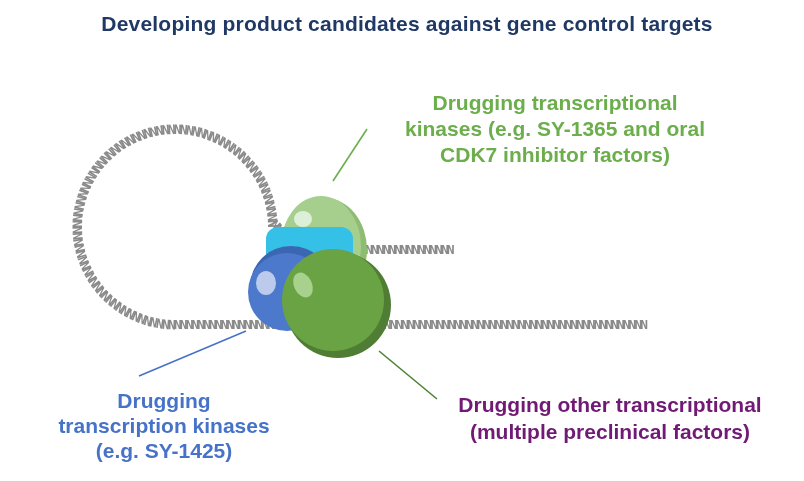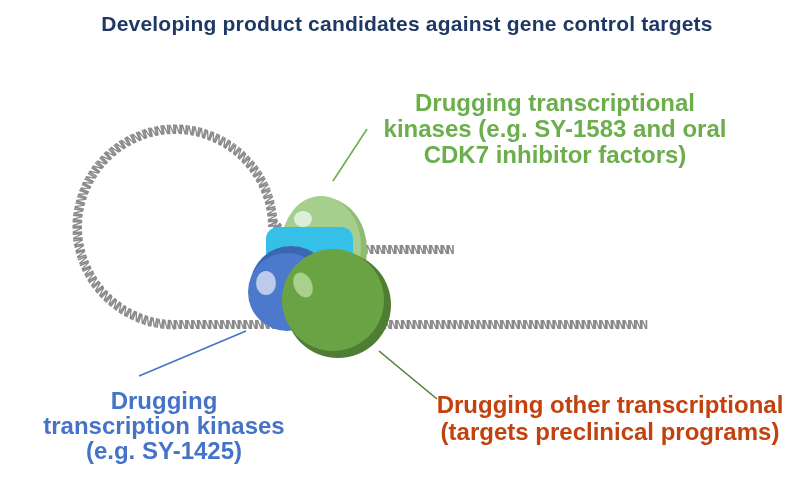--- a/index.html
+++ b/index.html
@@ -6,21 +6,21 @@
   body{
     width:804px;height:481px;background:#ffffff;position:relative;
     font-family:"Liberation Sans",sans-serif;overflow:hidden;
   }
   .stage{position:absolute;inset:0;}
   .title{
     position:absolute;left:5px;top:12px;width:804px;text-align:center;
     font-size:21px;font-weight:bold;letter-spacing:0.2px;
   }
   .label{
-    position:absolute;font-weight:bold;text-align:center;font-size:24px;
+    position:absolute;font-weight:bold;text-align:center;font-size:21px;
   }
   .label .ln{display:block;}
   .label-kinases{left:375px;top:90px;width:360px;line-height:26px;}
   .label-factors{left:24px;top:388px;width:280px;line-height:25px;text-align:center;}
   .label-other{left:430px;top:391px;width:360px;line-height:27px;}
   svg{position:absolute;left:0;top:0;}
   .dna-text{
     font-family:"DejaVu Sans Mono",monospace;
     font-size:13px;font-weight:bold;letter-spacing:-2px;
     fill:#8a8a8a;
@@ -69,28 +69,28 @@
 
     <line x1="333" y1="181" x2="367" y2="129" stroke="#6BAE4B" stroke-width="1.6"></line>
     <line x1="246" y1="331" x2="139" y2="376" stroke="#4673C8" stroke-width="1.6"></line>
     <line x1="379" y1="351" x2="437" y2="399" stroke="#4E8234" stroke-width="1.6"></line>
   </svg>
 
   <div class="title" style="color: rgb(31, 56, 100);">Developing product candidates against gene control targets</div>
 
   <div class="label label-kinases" style="color: rgb(107, 174, 75);">
     <span class="ln">Drugging transcriptional</span>
-    <span class="ln">kinases (e.g. SY-1583 and oral</span>
+    <span class="ln">kinases (e.g. SY-1365 and oral</span>
     <span class="ln">CDK7 inhibitor factors)</span>
   </div>
 
   <div class="label label-factors" style="color: rgb(70, 115, 200);">
     <span class="ln">Drugging</span>
     <span class="ln">transcription kinases</span>
     <span class="ln">(e.g. SY-1425)</span>
   </div>
 
-  <div class="label label-other" style="color: #c2410c;">
+  <div class="label label-other" style="color: #701a75;">
     <span class="ln">Drugging other transcriptional</span>
-    <span class="ln">(targets preclinical programs)</span>
+    <span class="ln">(multiple preclinical factors)</span>
   </div>
 
 </div>
 
 </body></html>

